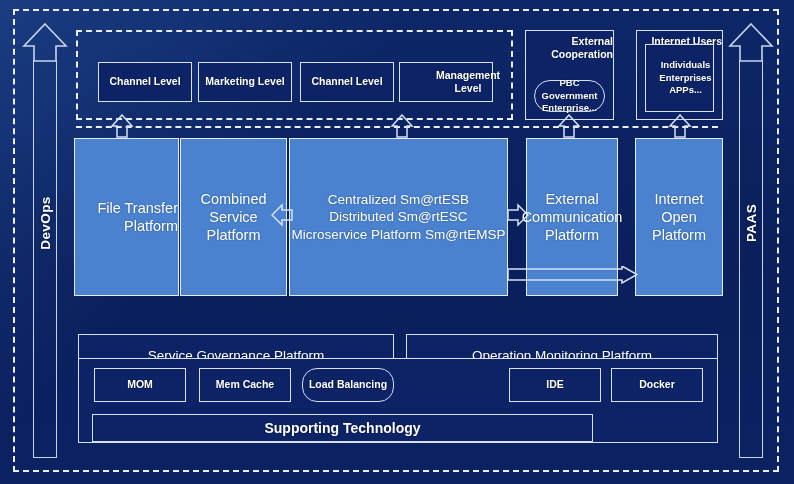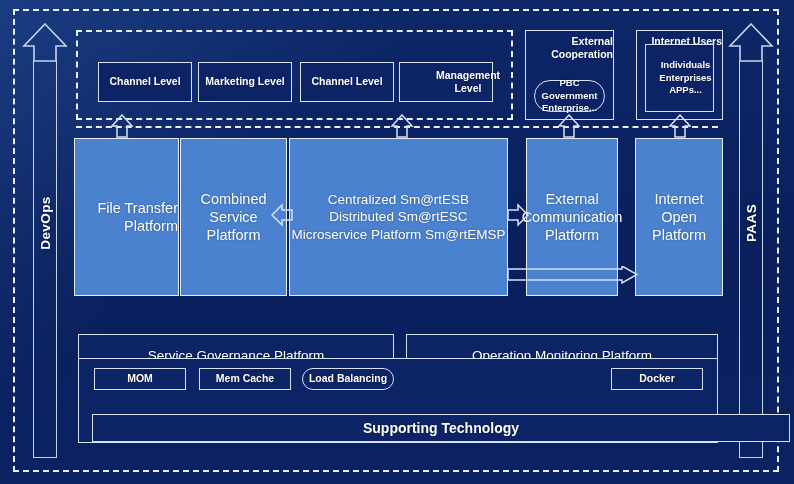--- a/index.html
+++ b/index.html
@@ -182,25 +182,25 @@
 
   
   #support-container {
     position: absolute;
     left: 78px; top: 358px;
     width: 640px; height: 85px;
     box-sizing: border-box;
     background: #0c2366;
     border: 1.5px solid #d6e1f3;
   }
-  .tech-box { top: 368px; width: 92px; height: 22px; }
+  .tech-box { top: 368px; width: 92px; height: 34px; }
   #support-bar {
     position: absolute;
     left: 92px; top: 414px;
-    width: 698px; height: 28px;
+    width: 501px; height: 28px;
     box-sizing: border-box;
     background: #0c2366;
     border: 1.5px solid #d6e1f3;
     display: flex;
     align-items: center;
     justify-content: center;
     color: #fff;
     font-size: 14px;
     font-weight: bold;
     text-shadow: 0 0 2px rgba(0,0,0,.45);
@@ -301,17 +301,18 @@
   </div>
 
   <div class="box box-dark mid-label gov-box" style="left:78px; width:316px;">Service Governance Platform</div>
   <div class="box box-dark mid-label gov-box" style="left:406px; width:312px;">Operation Monitoring Platform</div>
 
   <div id="support-container"></div>
 
   <div class="box box-dark small-label tech-box" style="left:94px;">MOM</div>
   <div class="box box-dark small-label tech-box" style="left:199px;">Mem Cache</div>
   <div class="box box-dark small-label tech-box" style="left:302px;border-radius:15px;">Load Balancing</div>
+  <div class="box box-dark small-label tech-box" style="left:509px;">IDE</div>
   <div class="box box-dark small-label tech-box" style="left:611px;">Docker</div>
 
   <div id="support-bar">Supporting Technology</div>
 
 </div>
 
 </body></html>

